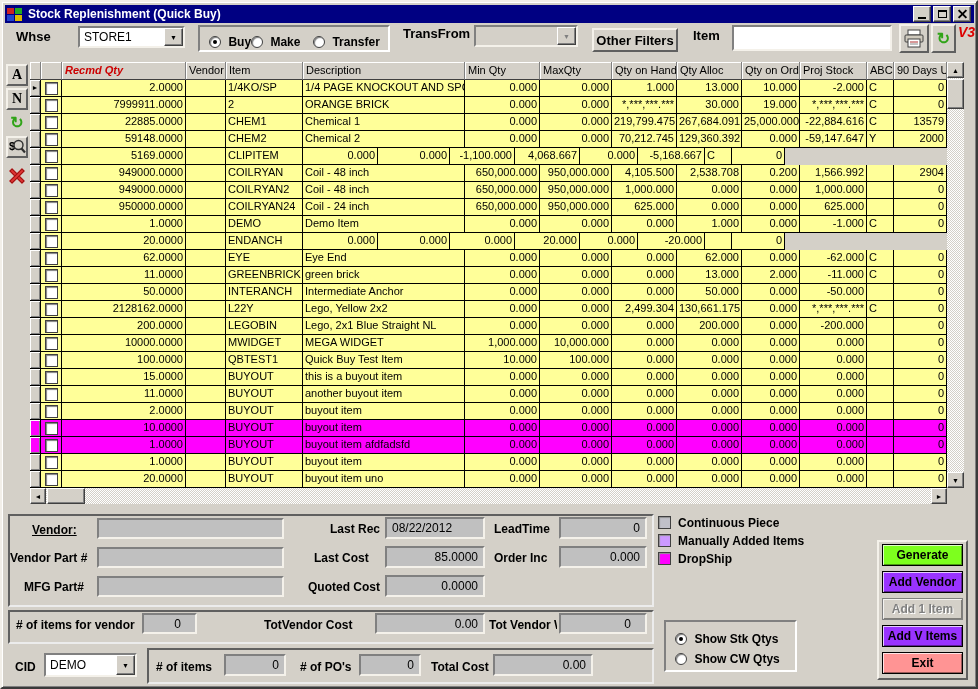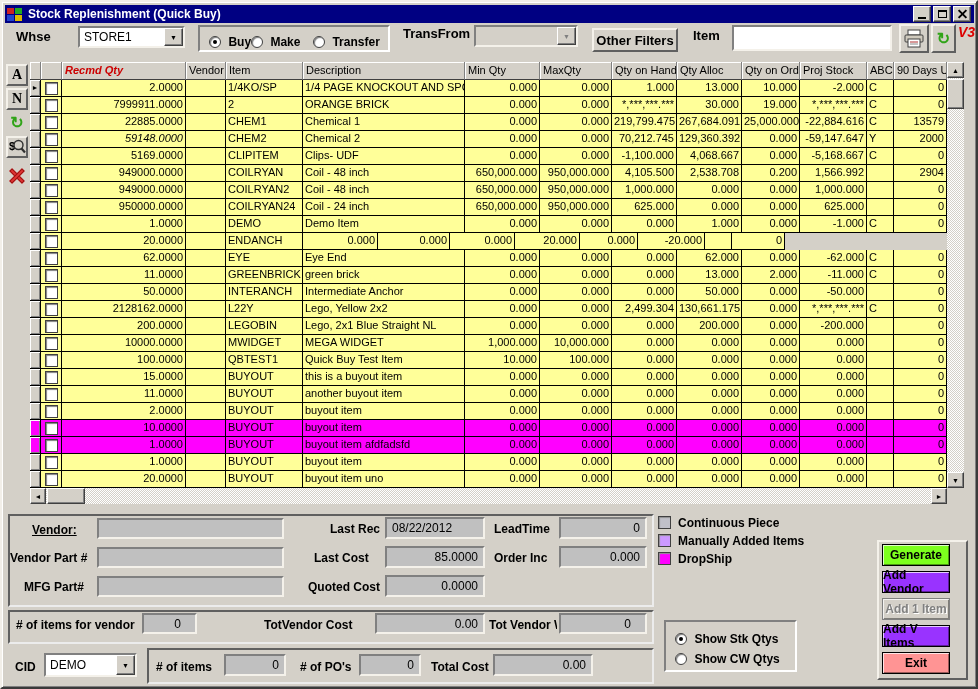--- a/index.html
+++ b/index.html
@@ -65,21 +65,21 @@
   #vscroll{position:absolute;left:917px;top:0;width:17px;height:426px;}
   #hscroll{position:absolute;left:0;top:426px;width:917px;height:16px;}
   .sb-btn{position:absolute;background:#d4d0c8;border:1px solid;border-color:#fff #404040 #404040 #fff;
     box-shadow:inset -1px -1px 0 #808080;box-sizing:border-box;display:flex;align-items:center;justify-content:center;
     font-size:7px;color:#000;}
   .sb-thumb{position:absolute;background:#d4d0c8;border:1px solid;border-color:#fff #404040 #404040 #fff;
     box-shadow:inset -1px -1px 0 #808080;box-sizing:border-box;}
   
   .panel{position:absolute;border:2px solid;border-color:#606060 #ececec #ececec #606060;box-sizing:border-box;}
   .legend-sq{position:absolute;width:13px;height:13px;border:1px solid #404040;box-shadow:inset 1px 1px 1px #909090;box-sizing:border-box;}
-  .abtn{position:absolute;left:880px;width:68px;height:22px;border:1px solid #000;box-sizing:border-box;
+  .abtn{position:absolute;left:880px;width:81px;height:22px;border:1px solid #000;box-sizing:border-box;
     box-shadow:inset 1px 1px 0 rgba(255,255,255,.75), inset -1px -1px 0 rgba(0,0,0,.4);
     font-weight:bold;font-size:12px;color:#000;display:flex;align-items:center;justify-content:center;cursor:default;}
   .abtn.disabled{color:#808080;text-shadow:1px 1px 0 #fff;border-color:#808080;background:#d4d0c8;}
   .xicon{position:relative;width:18px;height:18px;}
   .xicon i{position:absolute;left:0;top:7px;width:18px;height:4px;background:#e03434;border:1px solid #9c1010;box-sizing:border-box;}
   .xicon .b1{transform:rotate(45deg);} .xicon .b2{transform:rotate(-45deg);}
   .ver{position:absolute;color:#dd0000;font-weight:bold;font-style:italic;font-size:14px;}
   .serifbtn{font-family:"Liberation Serif",serif;font-weight:bold;font-size:14px;}
   .greenarrow{color:#31a418;font-weight:bold;font-size:16px;line-height:16px;}
 </style>
@@ -242,42 +242,41 @@
           <div class="cell num" style="width: 58px;">25,000.000</div>
           <div class="cell num" style="width: 67px;">-22,884.616</div>
           <div class="cell" style="width: 27px;">C</div>
           <div class="cell num" style="width: 53px;">13579</div>
         </div>
         <div class="grid-row">
           <div class="cell sel"></div>
           <div class="cell chk">
             <span class="chkbox"></span>
           </div>
-          <div class="cell num" style="width: 124px; font-style: italic;">59148.0000</div>
+          <div class="cell num" style="width: 124px;">59148.0000</div>
           <div class="cell" style="width: 40px;"></div>
           <div class="cell" style="width: 77px;">CHEM2</div>
           <div class="cell" style="width: 162px;">Chemical 2</div>
           <div class="cell num" style="width: 75px;">0.000</div>
           <div class="cell num" style="width: 72px;">0.000</div>
           <div class="cell num" style="width: 65px;">70,212.745</div>
           <div class="cell num" style="width: 65px;">129,360.392</div>
           <div class="cell num" style="width: 58px;">0.000</div>
           <div class="cell num" style="width: 67px;">-59,147.647</div>
           <div class="cell" style="width: 27px;">Y</div>
           <div class="cell num" style="width: 53px;">2000</div>
         </div>
         <div class="grid-row">
           <div class="cell sel"></div>
           <div class="cell chk">
             <span class="chkbox"></span>
           </div>
           <div class="cell num" style="width: 124px;">5169.0000</div>
           <div class="cell" style="width: 40px;"></div>
           <div class="cell" style="width: 77px;">CLIPITEM</div>
-          <div class="cell" style="width: 162px;">Clips- UDF</div>
           <div class="cell num" style="width: 75px;">0.000</div>
           <div class="cell num" style="width: 72px;">0.000</div>
           <div class="cell num" style="width: 65px;">-1,100.000</div>
           <div class="cell num" style="width: 65px;">4,068.667</div>
           <div class="cell num" style="width: 58px;">0.000</div>
           <div class="cell num" style="width: 67px;">-5,168.667</div>
           <div class="cell" style="width: 27px;">C</div>
           <div class="cell num" style="width: 53px;">0</div>
         </div>
         <div class="grid-row">

